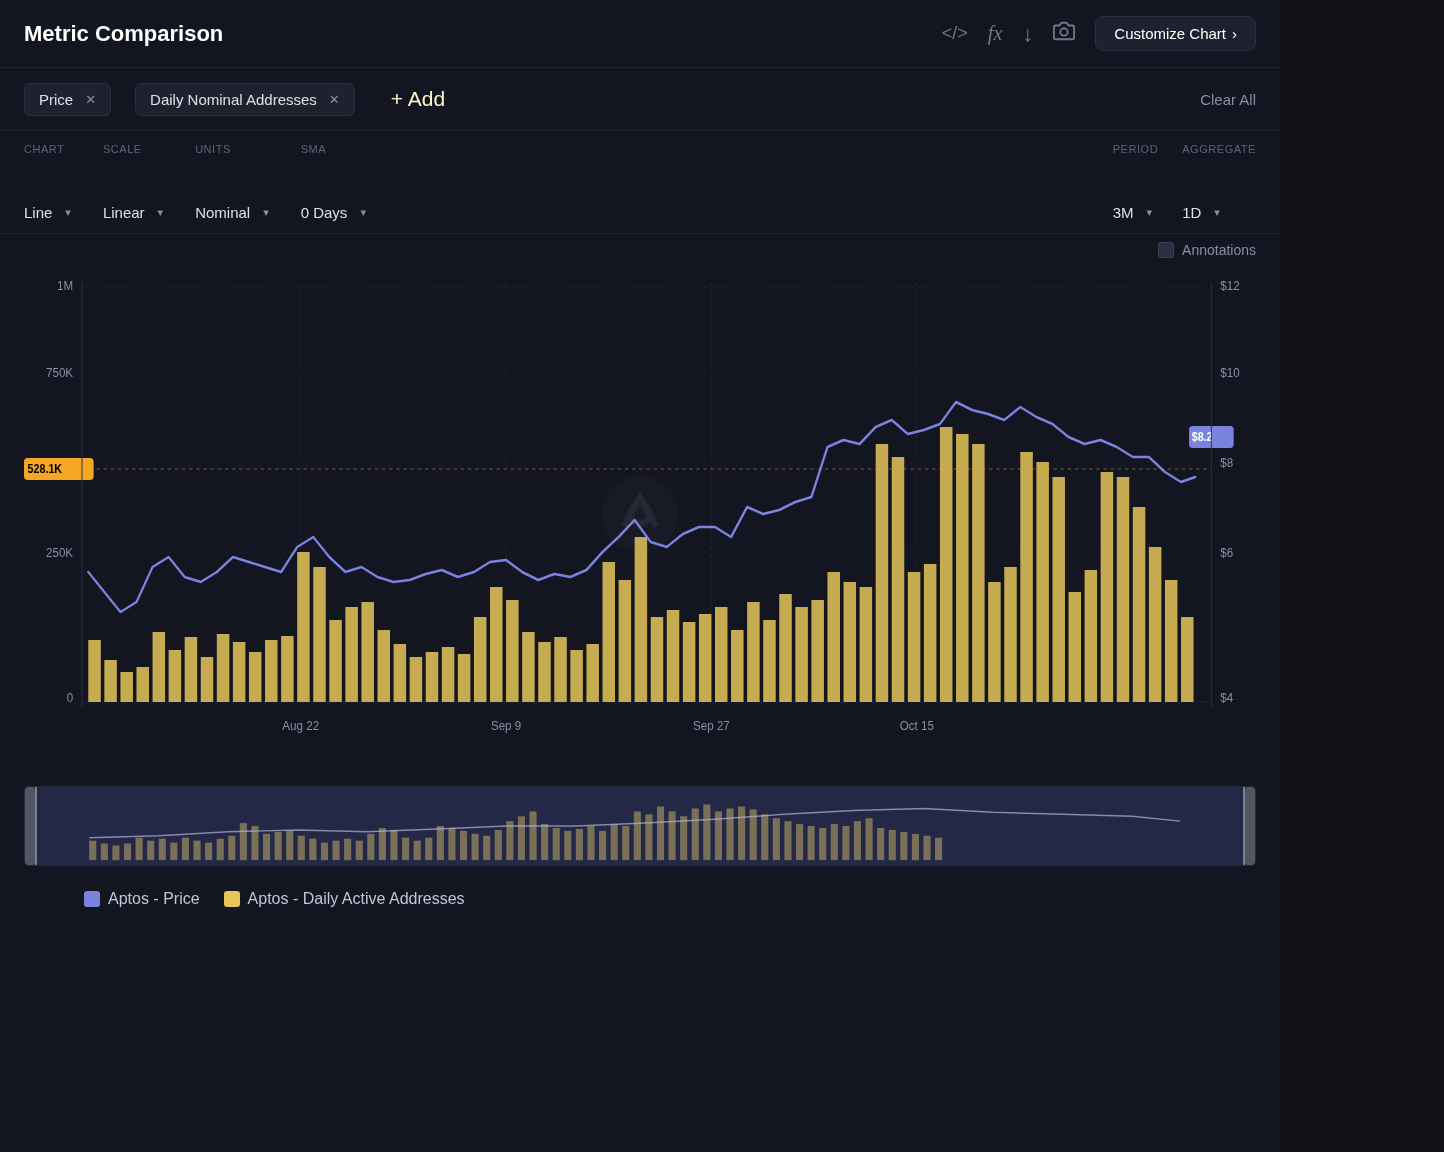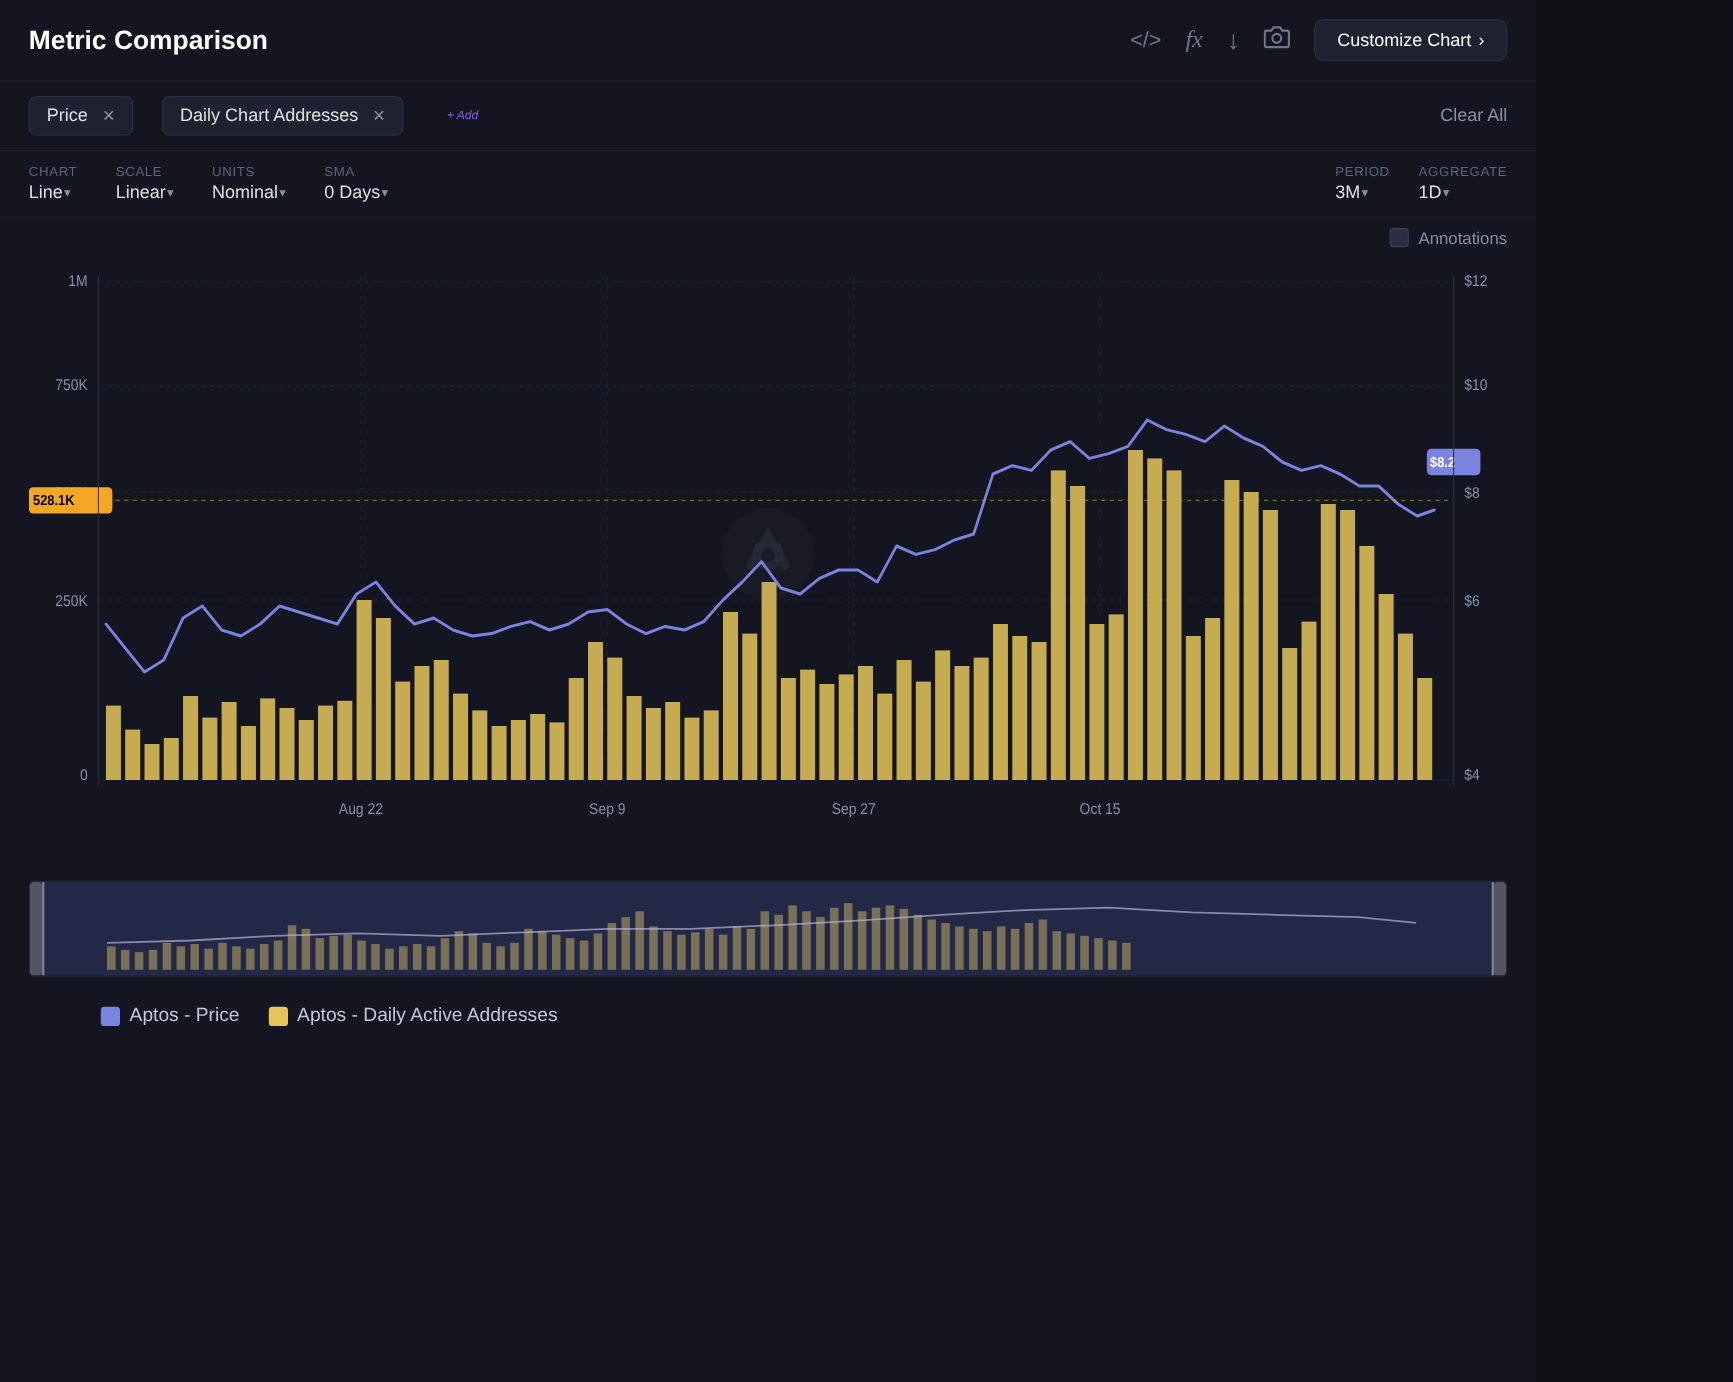--- a/index.html
+++ b/index.html
@@ -79,25 +79,24 @@
       cursor: pointer;
     }
     .metric-tag .close-x {
       color: #8890a4;
       font-size: 13px;
       margin-left: 4px;
     }
     .add-btn {
       background: transparent;
       border: none;
-      color: #8b5cf6;
-      font-size: 10px;
+      color: #fef9c3;
+      font-size: 21px;
       cursor: pointer;
       padding: 7px 12px;
-      font-style: italic;
     }
     .clear-all-btn {
       margin-left: auto;
       background: transparent;
       border: none;
       color: #8890a4;
       font-size: 15px;
       cursor: pointer;
     }
 
@@ -118,24 +117,25 @@
     .control-label {
       font-size: 11px;
       color: #5c6478;
       font-weight: 500;
       letter-spacing: 0.05em;
       text-transform: uppercase;
     }
     .control-select {
       display: flex;
       align-items: center;
-      gap: 1px;
+      gap: 13px;
       color: #e0e0e0;
       font-size: 15px;
       cursor: pointer;
+      margin-top: 47px;
     }
     .control-select .chevron {
       font-size: 11px;
       color: #8890a4;
     }
 
     .controls-right {
       margin-left: auto;
       display: flex;
       align-items: center;
@@ -283,21 +283,21 @@
       </button>
     </div>
   </div>
 
   <div class="metrics-bar">
     <div class="metric-tag">
       <span>Price</span>
       <span class="close-x">✕</span>
     </div>
     <div class="metric-tag">
-      <span>Daily Chart Addresses</span>
+      <span>Daily Nominal Addresses</span>
       <span class="close-x">✕</span>
     </div>
     <button class="add-btn">+ Add</button>
     <button class="clear-all-btn">Clear All</button>
   </div>
 
   <div class="controls-bar">
     <div class="control-group">
       <span class="control-label">CHART</span>
       <div class="control-select">

